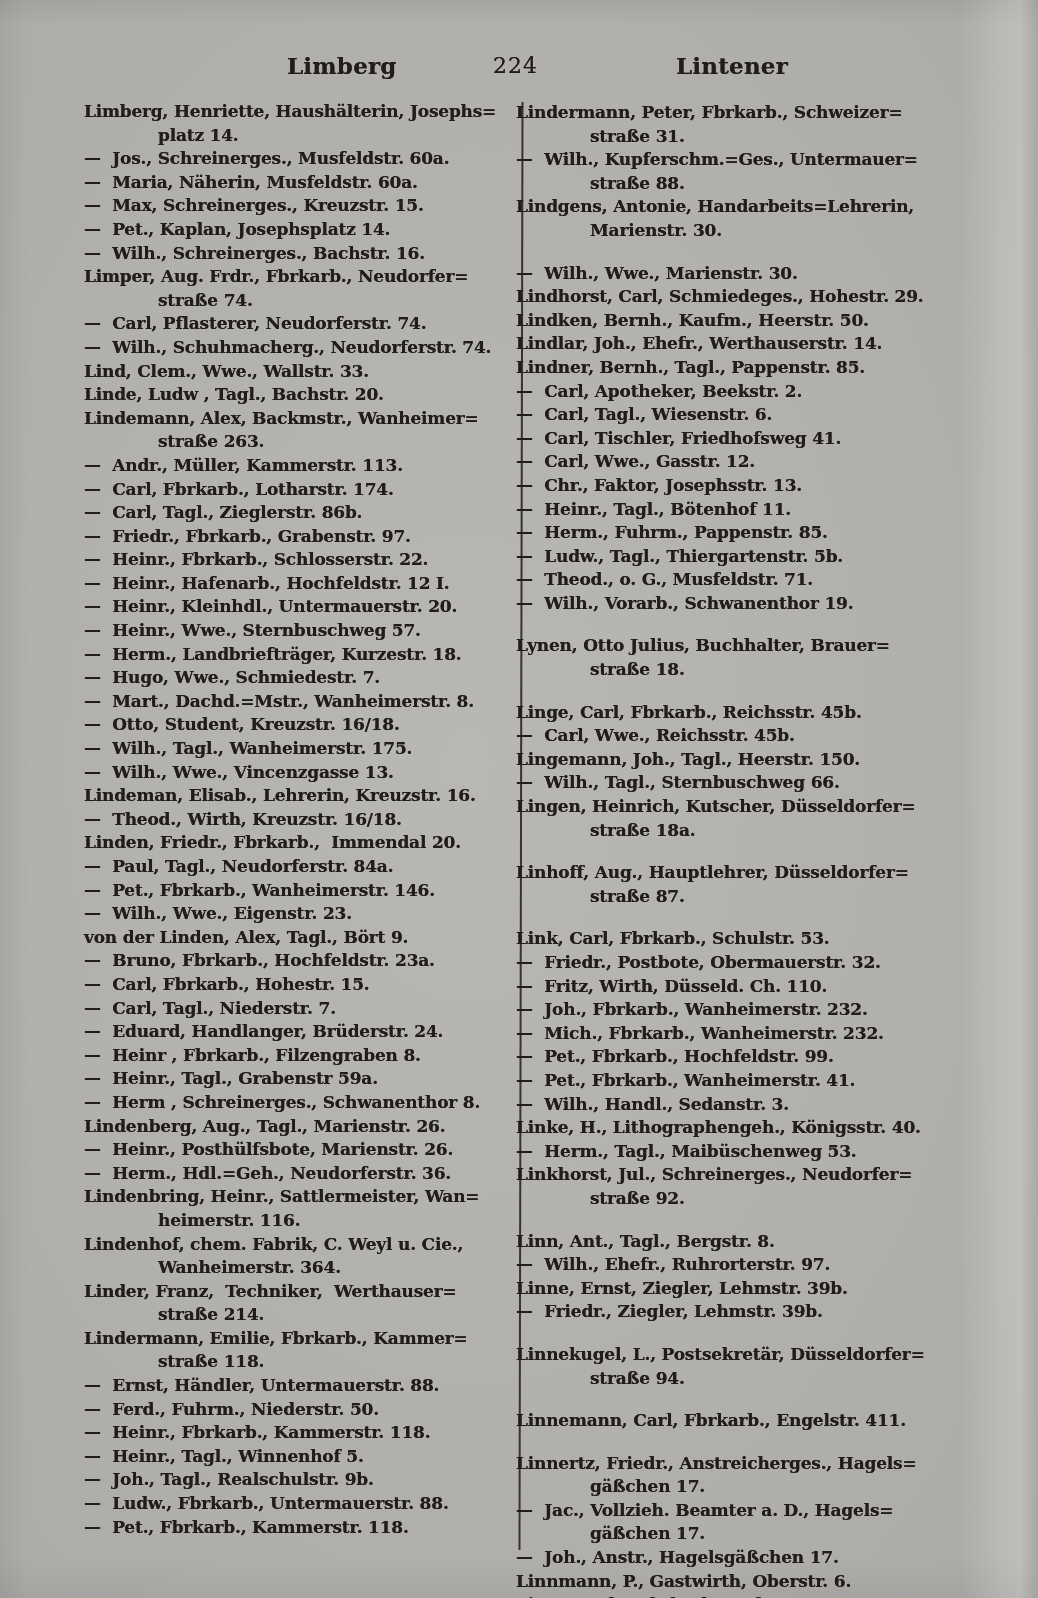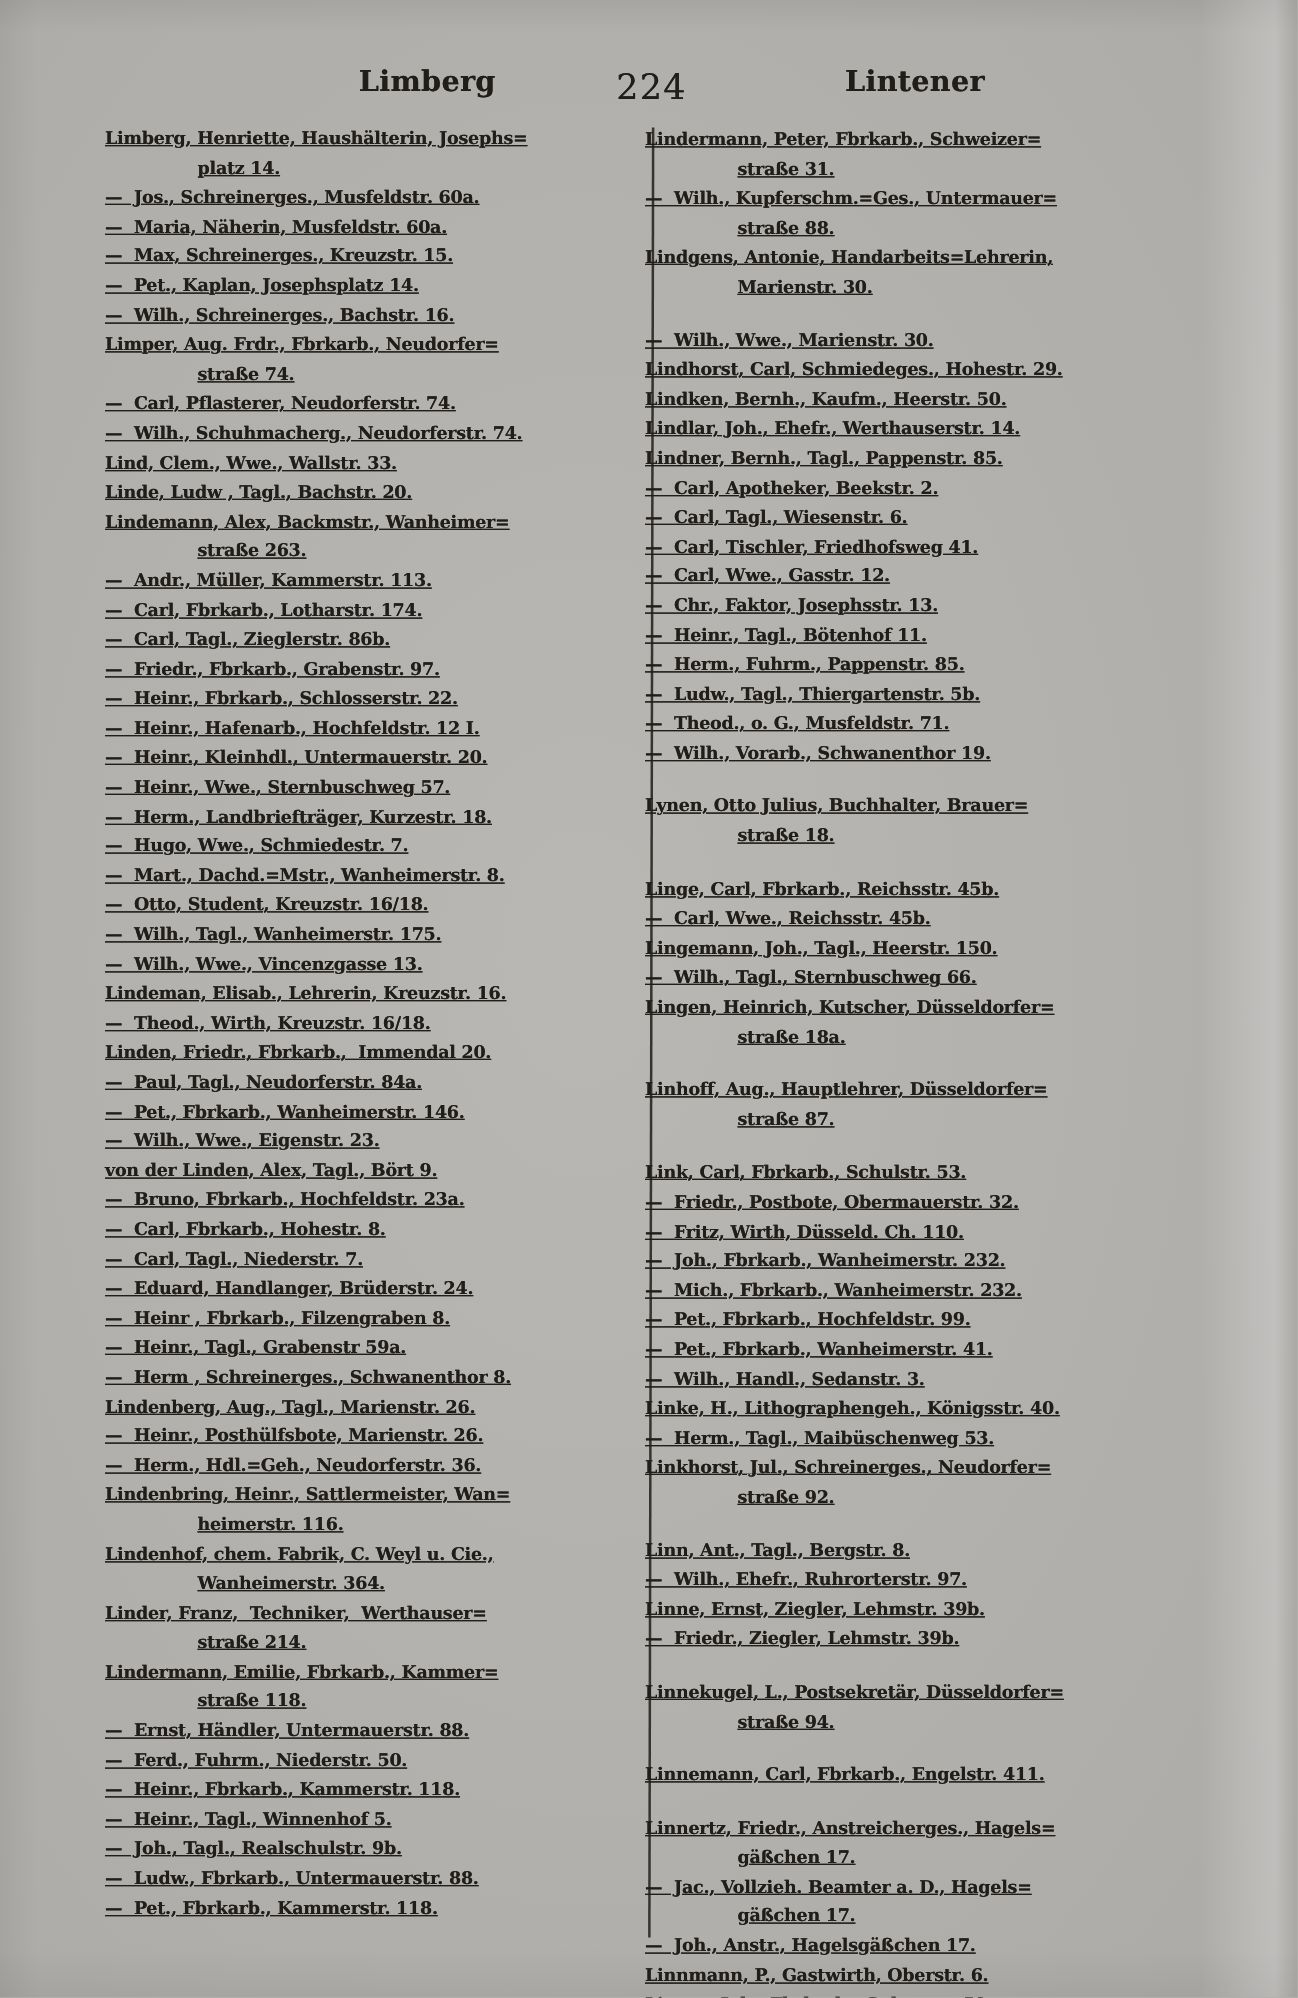--- a/index.html
+++ b/index.html
@@ -18,27 +18,27 @@
       linear-gradient(0deg, rgba(0,0,0,0.05) 0px, rgba(0,0,0,0) 40px),
       radial-gradient(ellipse 900px 1400px at 45% 48%, rgba(255,255,255,0.07), rgba(0,0,0,0.05));
   }
   .ink{color:#211e1a;text-shadow:0 0 0.5px rgba(33,30,26,0.8);}
   .header{position:absolute;top:52px;left:0;width:832px;height:34px;padding-left:44px;}
   .hdr-word{
     position:absolute;font-size:23px;font-weight:700;letter-spacing:0.2px;
     white-space:pre;
   }
   .hdr-left{left:287px;top:0;}
-  .hdr-num{left:493px;top:1px;font-weight:400;font-size:28px;letter-spacing:1px;}
+  .hdr-num{left:493px;top:1px;font-weight:400;font-size:22px;letter-spacing:1px;}
   .hdr-right{left:676px;top:0;}
   .divider{
     position:absolute;left:520px;top:102px;width:2px;height:1448px;
     background:#37332e;transform:rotate(0.12deg);
   }
-  .col{position:absolute;font-size:14px;font-weight:700;letter-spacing:-0.2px;text-decoration:underline;}
+  .col{position:absolute;font-size:17px;font-weight:700;letter-spacing:-0.2px;}
   .col-left{left:84px;top:100px;width:436px;}
   .col-right{left:516px;top:101px;width:434px;}
   .line{
     height:23.6px;line-height:23.6px;white-space:pre;overflow:visible;
   }
   .line.cont{padding-left:74px;}
   .line.gap{margin-top:19px;}
 </style>
 </head>
 <body>
@@ -84,21 +84,21 @@
     <div class="line">—  Wilh., Tagl., Wanheimerstr. 175.</div>
     <div class="line">—  Wilh., Wwe., Vincenzgasse 13.</div>
     <div class="line">Lindeman, Elisab., Lehrerin, Kreuzstr. 16.</div>
     <div class="line">—  Theod., Wirth, Kreuzstr. 16/18.</div>
     <div class="line">Linden, Friedr., Fbrkarb.,  Immendal 20.</div>
     <div class="line">—  Paul, Tagl., Neudorferstr. 84a.</div>
     <div class="line">—  Pet., Fbrkarb., Wanheimerstr. 146.</div>
     <div class="line">—  Wilh., Wwe., Eigenstr. 23.</div>
     <div class="line">von der Linden, Alex, Tagl., Bört 9.</div>
     <div class="line">—  Bruno, Fbrkarb., Hochfeldstr. 23a.</div>
-    <div class="line">—  Carl, Fbrkarb., Hohestr. 8.</div>
+    <div class="line">—  Carl, Fbrkarb., Hohestr. 15.</div>
     <div class="line">—  Carl, Tagl., Niederstr. 7.</div>
     <div class="line">—  Eduard, Handlanger, Brüderstr. 24.</div>
     <div class="line">—  Heinr , Fbrkarb., Filzengraben 8.</div>
     <div class="line">—  Heinr., Tagl., Grabenstr 59a.</div>
     <div class="line">—  Herm , Schreinerges., Schwanenthor 8.</div>
     <div class="line">Lindenberg, Aug., Tagl., Marienstr. 26.</div>
     <div class="line">—  Heinr., Posthülfsbote, Marienstr. 26.</div>
     <div class="line">—  Herm., Hdl.=Geh., Neudorferstr. 36.</div>
     <div class="line">Lindenbring, Heinr., Sattlermeister, Wan=</div>
     <div class="line cont">heimerstr. 116.</div>

